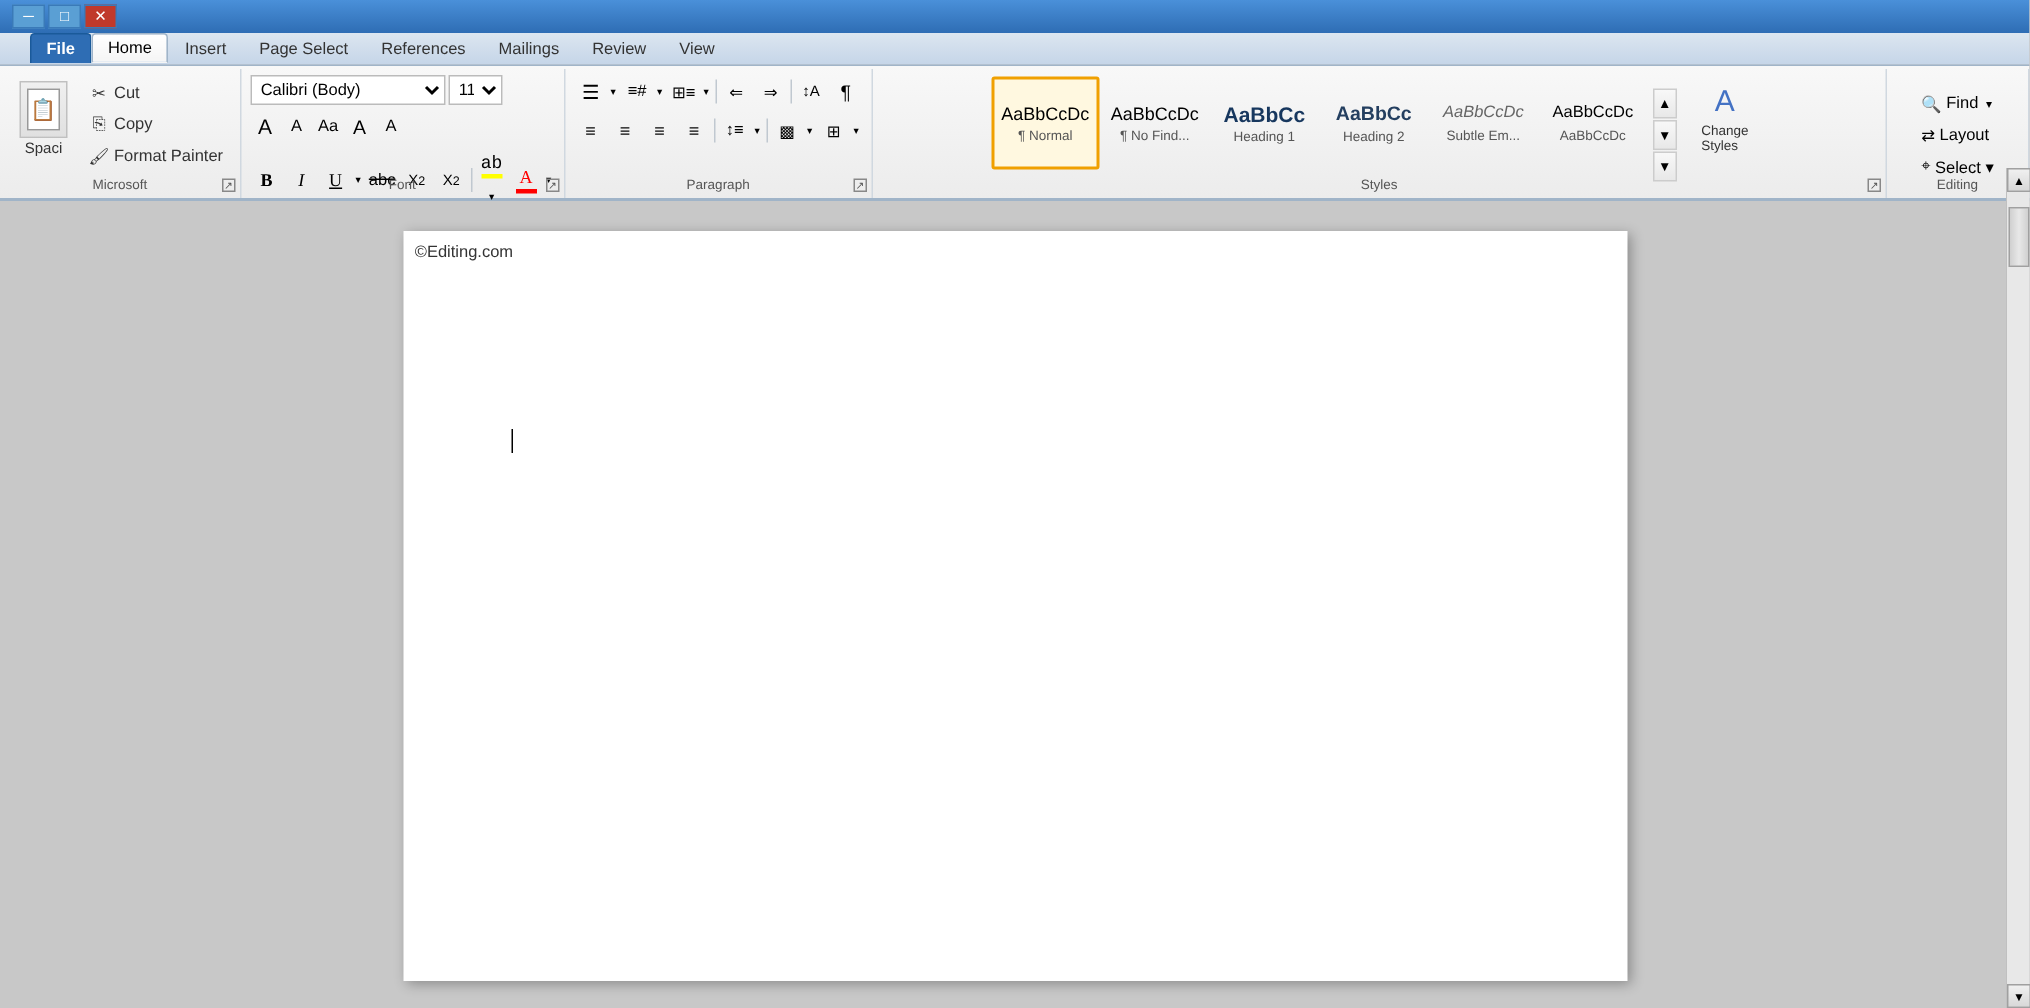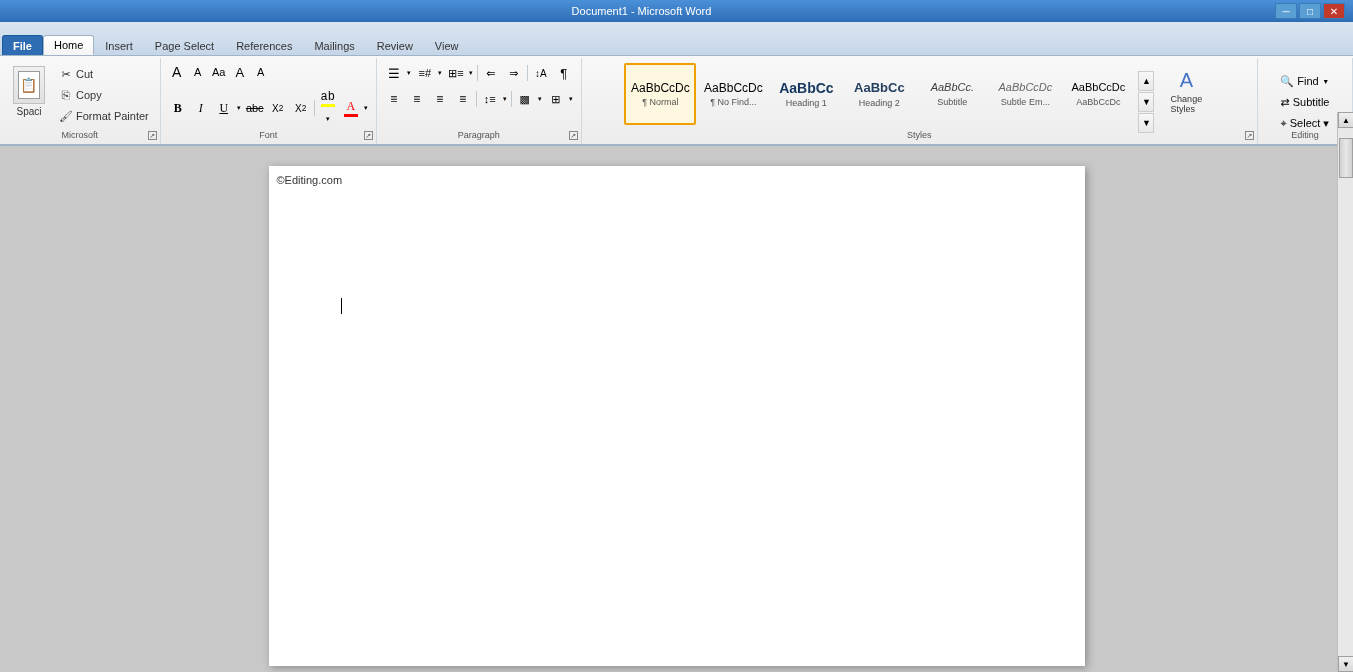--- a/index.html
+++ b/index.html
@@ -14,25 +14,24 @@
       padding: 0 8px;
       color: white;
       font-size: 11px;
     }
     .title-bar-text { flex: 1; text-align: center; font-size: 11px; }
     .title-bar-controls { display: flex; gap: 2px; }
     .title-bar-btn { width: 22px; height: 16px; background: #5a9fd4; border: 1px solid #3a7ab8; color: white; font-size: 10px; cursor: pointer; display: flex; align-items: center; justify-content: center; }
 
     
     .ribbon-tabs {
-      height: 34px;
+      height: 22px;
       background: linear-gradient(to bottom, #dce6f0, #c5d5e8);
       display: flex;
-      align-items: flex-end;
-      padding-left: 2px;
+      padding-left: 20px;
       border-bottom: 1px solid #a0b4c8;
     }
     .ribbon-tab {
       padding: 3px 10px 3px 10px;
       font-size: 11px;
       cursor: pointer;
       border: 1px solid transparent;
       border-bottom: none;
       border-radius: 3px 3px 0 0;
       color: #333;
@@ -344,21 +343,20 @@
     .styles-inner {
       display: flex;
       align-items: stretch;
       flex: 1;
     }
   </style>
 </head>
 <body>
 
 <div class="title-bar">
-  <span class="title-bar-text">Document1 - Microsoft Word</span>
   <div class="title-bar-controls">
     <button class="title-bar-btn">─</button>
     <button class="title-bar-btn">□</button>
     <button class="title-bar-btn" style="background:#c0392b;">✕</button>
   </div>
 </div>
 
 <div class="ribbon-tabs">
   <div class="ribbon-tab file">File</div>
   <div class="ribbon-tab active">Home</div>
@@ -394,20 +392,28 @@
           <span>Format Painter</span>
         </div>
       </div>
     </div>
     <div class="ribbon-group-label">Microsoft</div>
     <div class="ribbon-group-expand">↗</div>
   </div>
 
   <div class="ribbon-group font-group" style="width:210px;">
     <div style="display:flex; flex-direction:column; gap:2px; padding:2px; flex:1;">
+      <div class="font-row" style="display:flex; gap:2px; align-items:center;">
+        <select class="font-select">
+          <option>Calibri (Body)</option>
+        </select>
+        <select class="font-size-select">
+          <option>11</option>
+        </select>
+      </div>
       <div class="font-row" style="display:flex; gap:1px; align-items:center;">
         <button class="font-btn" style="font-size:14px;">A</button>
         <button class="font-btn" style="font-size:11px;">A</button>
         <button class="font-btn">Aa</button>
         <button class="font-btn" style="font-size:13px;">A</button>
         <button class="font-btn">A</button>
       </div>
       <div class="font-format-row" style="display:flex; gap:1px; align-items:center;">
         <button class="fmt-btn bold">B</button>
         <button class="fmt-btn italic">I</button>
@@ -508,24 +514,20 @@
           <div class="style-preview" style="font-size:14px; color:#17375e; font-weight:bold;">AaBbCc</div>
           <div class="style-label">Heading 1</div>
         </div>
 
         <div class="style-item">
           <div class="style-preview" style="font-size:13px; color:#243f60; font-weight:bold;">AaBbCc</div>
           <div class="style-label">Heading 2</div>
         </div>
 
 
-        <div class="style-item">
-          <div class="style-preview" style="font-size:11px; color:#404040; font-style:italic;">AaBbCc.</div>
-          <div class="style-label">Subtitle</div>
-        </div>
 
         <div class="style-item">
           <div class="style-preview" style="font-size:11px; color:#666; font-style:italic;">AaBbCcDc</div>
           <div class="style-label">Subtle Em...</div>
         </div>
 
         <div class="style-item">
           <div class="style-preview" style="font-size:11px; color:#000;">AaBbCcDc</div>
           <div class="style-label">AaBbCcDc</div>
         </div>
@@ -547,21 +549,21 @@
 
   <div class="ribbon-group editing-group" style="width:95px;">
     <div style="display:flex; flex-direction:column; gap:2px; padding:4px 2px; flex:1; justify-content:center;">
       <div class="edit-btn">
         <span>🔍</span>
         <span>Find</span>
         <span style="font-size:8px; margin-left:2px;">▾</span>
       </div>
       <div class="edit-btn">
         <span>⇄</span>
-        <span>Subtitle</span>
+        <span>Layout</span>
       </div>
       <div class="edit-btn">
         <span>⌖</span>
         <span>Select ▾</span>
       </div>
     </div>
     <div class="ribbon-group-label">Editing</div>
   </div>
 </div>
 

